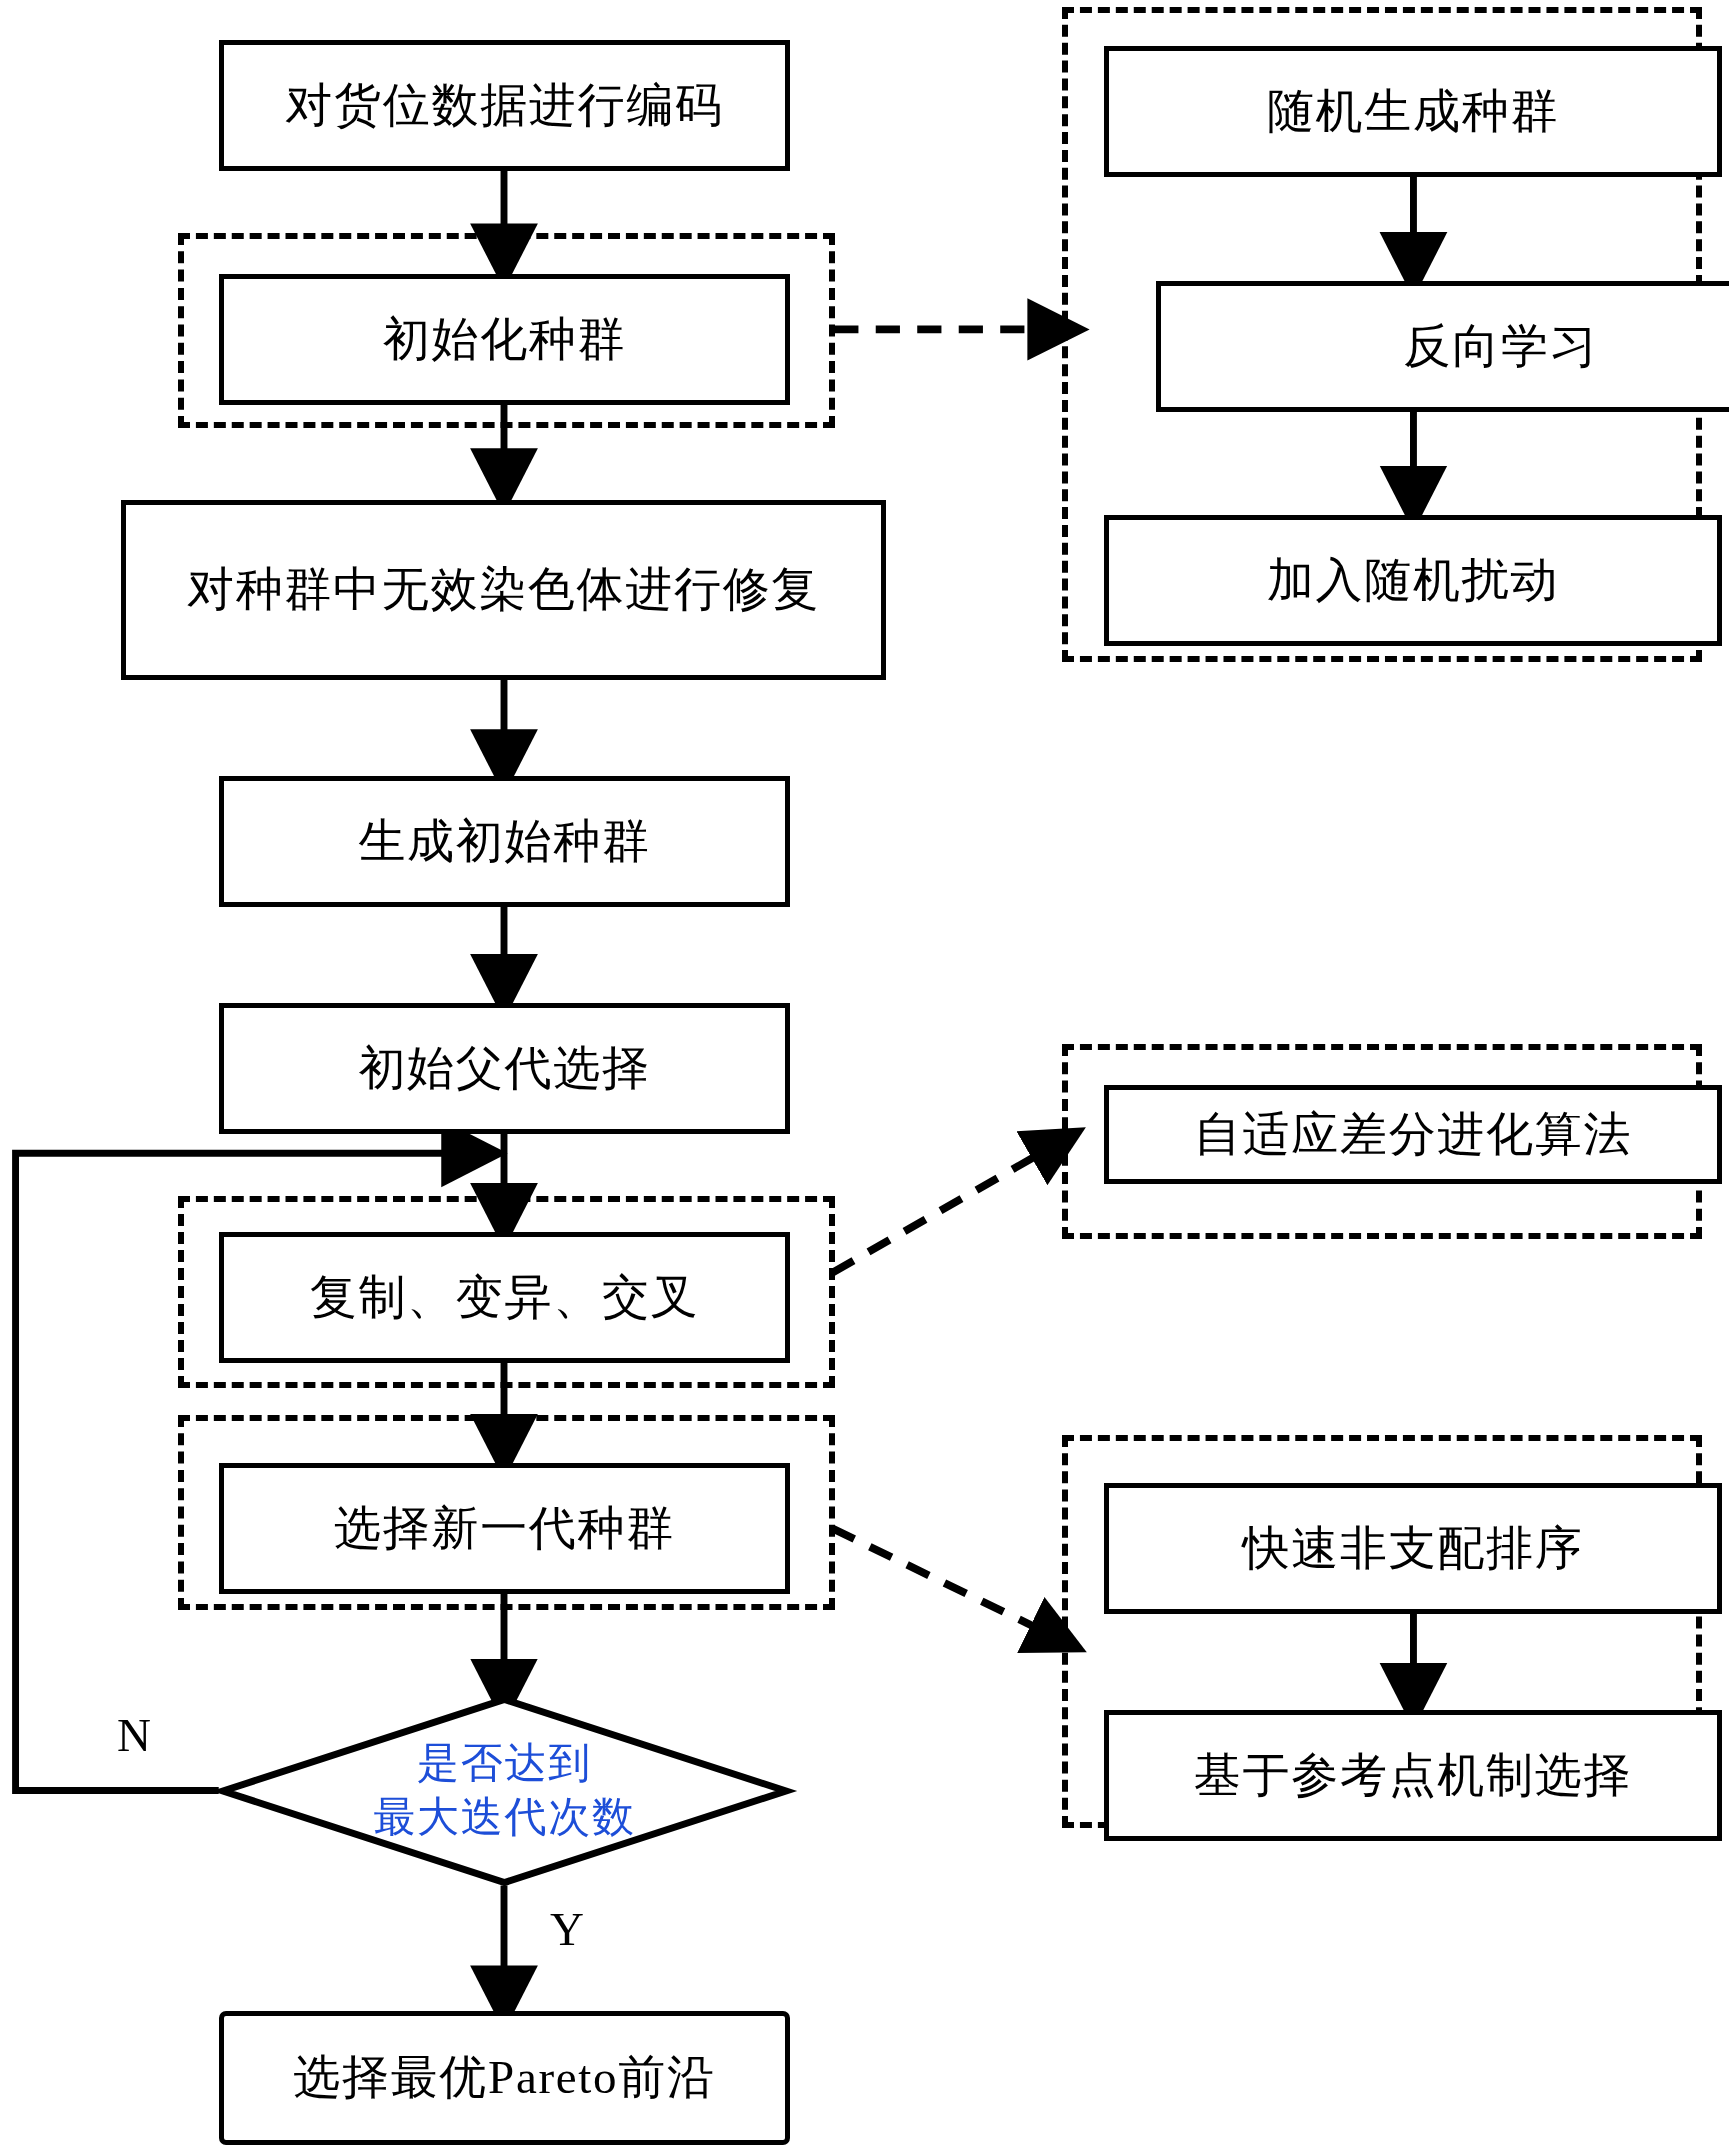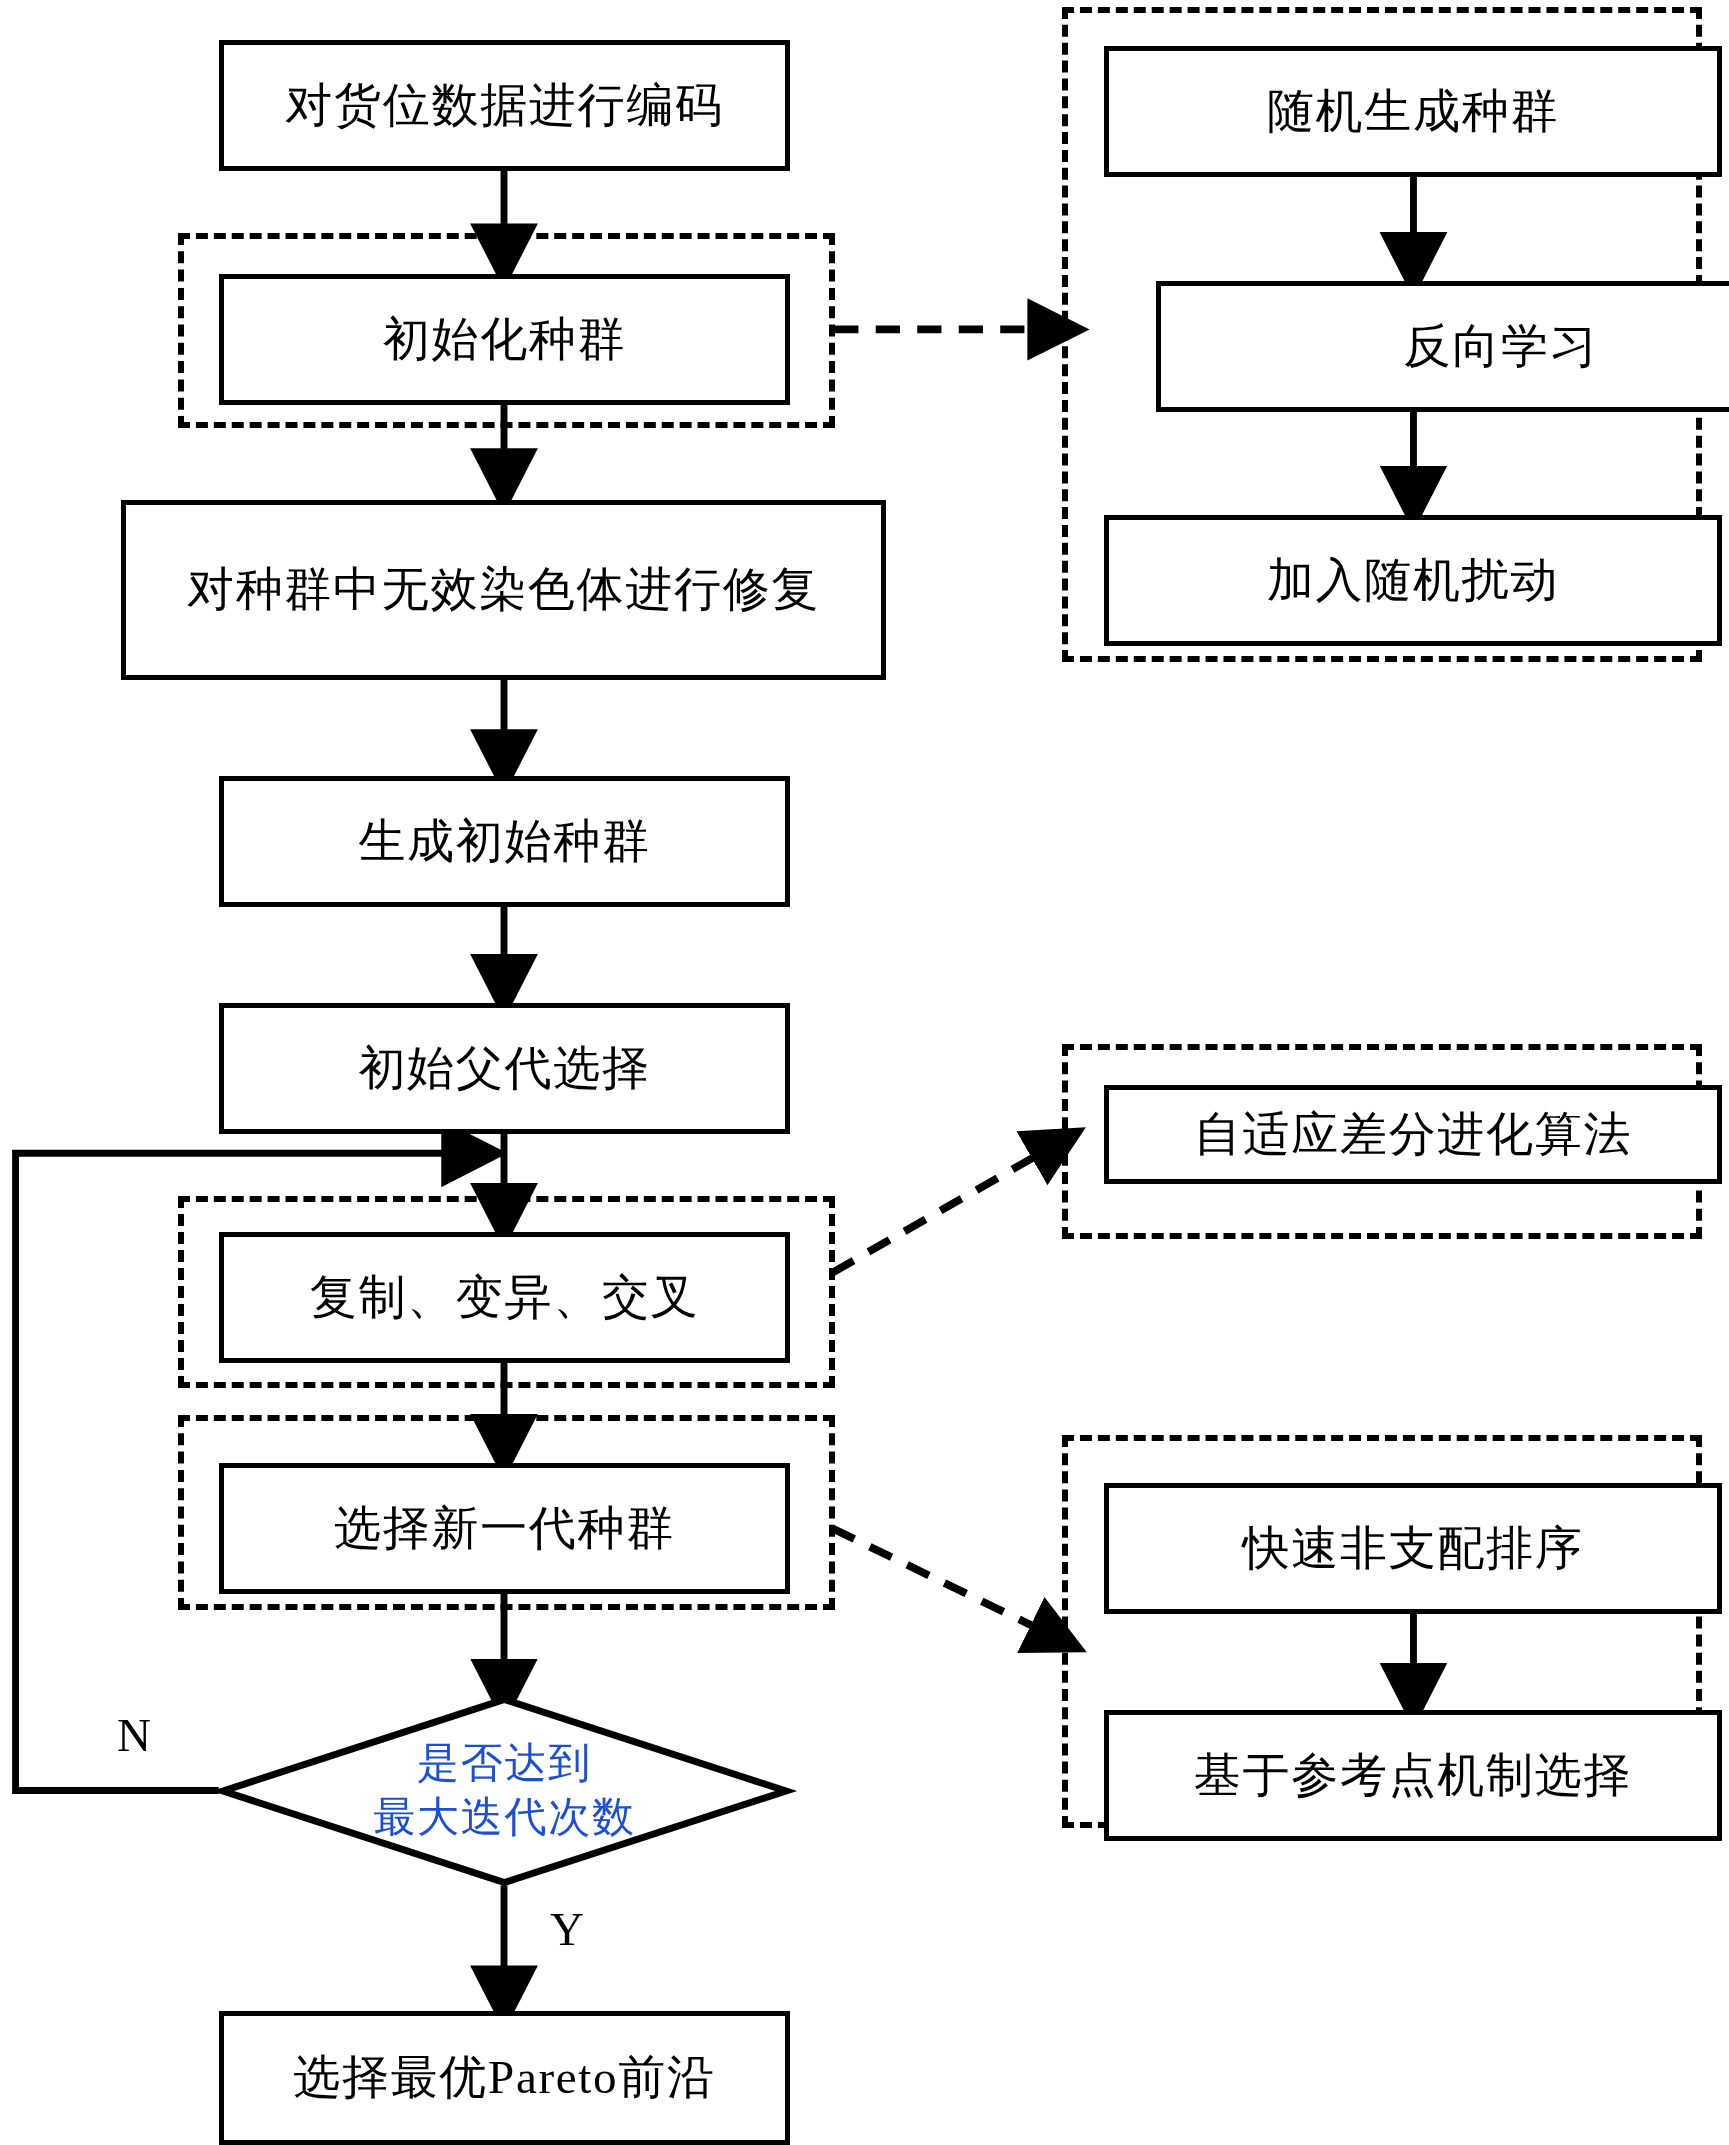--- a/index.html
+++ b/index.html
@@ -159,21 +159,21 @@
       <polygon points="330,4 656,110 330,216 4,110" fill="#ffffff" stroke="#000000" stroke-width="8"></polygon>
     </svg>
     <div class="diamond-label">是否达到
 最大迭代次数</div>
   </div>
 
   <div class="branch" style="left:117px;top:1708px;">N</div>
 
   <div class="branch" style="left:550px;top:1902px;">Y</div>
 
-  <div class="node f54" style="left:219px;top:2003px;width:571px;height:134px;">
+  <div class="node f54" style="left:219px;top:2003px;width:571px;height:134px;border-radius:7px;">
     <span>选择最优Pareto前沿</span>
   </div>
 
   <div class="node f54" style="left:1104px;top:38px;width:618px;height:131px;">
     <span>随机生成种群</span>
   </div>
 
   <div class="node f54" style="left:1156px;top:273px;width:690px;height:131px;">
     <span>反向学习</span>
   </div>

